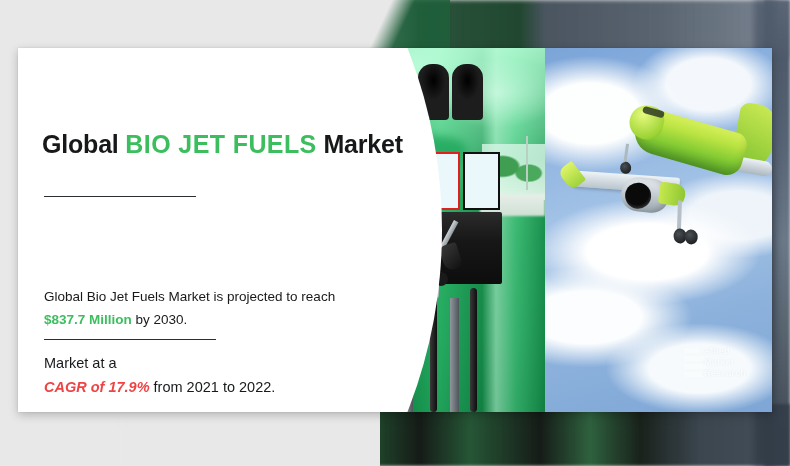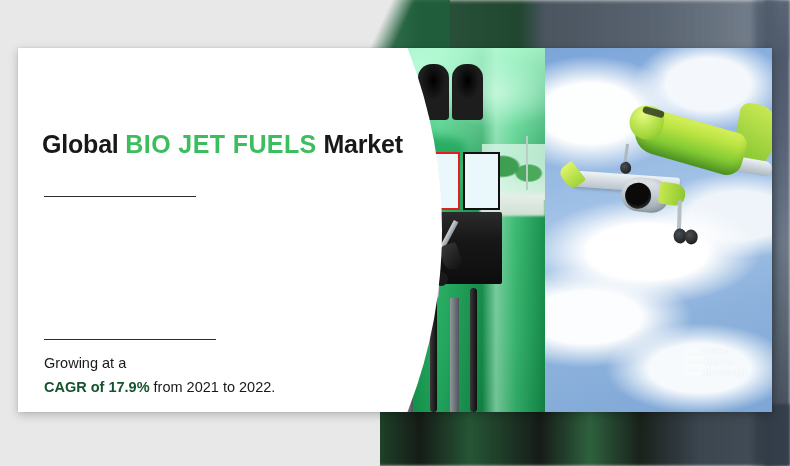--- a/index.html
+++ b/index.html
@@ -269,21 +269,21 @@
 
   .body1{
     position:absolute;left:26px;top:237px;width:330px;
     font-size:13.5px;line-height:23px;color:#17191b;font-weight:500;
   }
   .body1 .g{color:#3cbe5f;font-weight:800;}
   .body2{
     position:absolute;left:26px;top:303px;width:340px;
     font-size:14.5px;line-height:24px;color:#17191b;font-weight:500;
   }
-  .body2 .g{color:#14532d;font-weight:800;}
+  .body2 .g{color:#ef4444;font-weight:800;font-style:italic;}
 </style>
 </head>
 <body>
 
 <div class="bleed">
   <div class="bleed-top"></div>
   <div class="bleed-top-curve"></div>
   <div class="bleed-right"></div>
   <div class="bleed-right2"></div>
   <div class="bleed-bottom"></div>
@@ -362,18 +362,19 @@
   </div>
 
   <div class="textpanel"></div>
   <div class="panel-shadow"></div>
 
   <div class="title"><span>Global </span><span class="accent">BIO JET FUELS</span><span> Market</span></div>
 
 
   <div class="rule rule-top"></div>
 
+  <div class="body1"><span>Global Bio Jet Fuels Market is projected to reach </span><span class="g">$837.7 Million</span><span> by 2030.</span></div>
 
   <div class="rule rule-mid"></div>
 
-  <div class="body2"><span>Growing at a</span><br><span class="g">CAGR of 17.9%</span><span> from 2021 to 2022.</span></div>
+  <div class="body2"><span>Market at a</span><br><span class="g">CAGR of 17.9%</span><span> from 2021 to 2022.</span></div>
 
 </div>
 
 </body></html>

